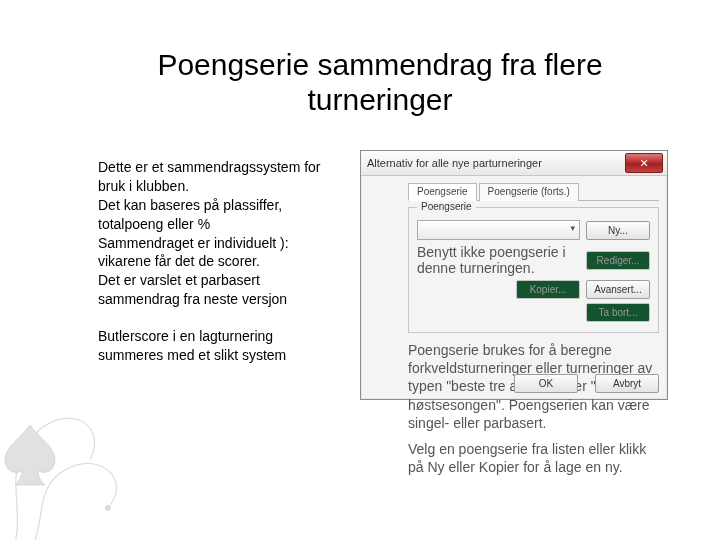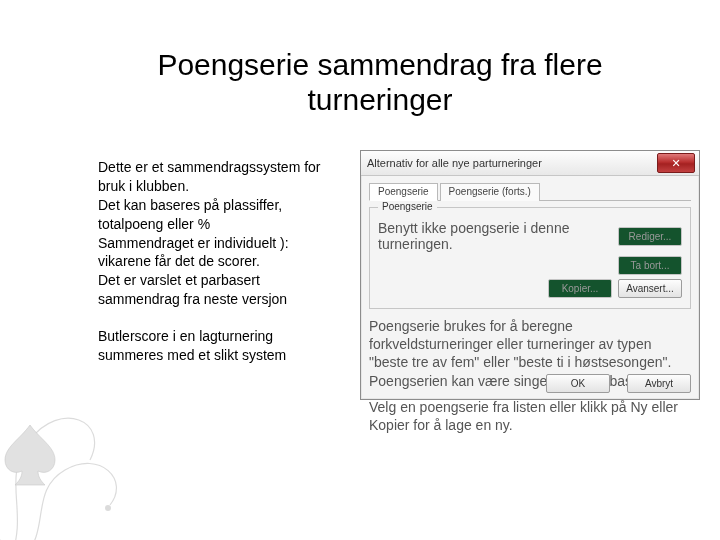--- a/index.html
+++ b/index.html
@@ -37,21 +37,21 @@
     width: 250px;
     font-size: 14px;
     line-height: 1.35;
   }
   .body-text p { margin: 0 0 18px 16px; }
   
   .dialog {
     position: absolute;
     top: 150px;
     left: 360px;
-    width: 340px;
+    width: 308px;
     height: 250px;
     background: #f4f4f4;
     border: 1px solid #8c8c8c;
     box-shadow: 0 0 0 1px #e6e6e6 inset;
     font-family: "Segoe UI", Tahoma, sans-serif;
     font-size: 10px;
     color: #444;
     box-sizing: border-box;
   }
   .dlg-titlebar {
@@ -78,20 +78,21 @@
     border-radius: 2px;
     display: flex;
     align-items: center;
     justify-content: center;
     color: #fff;
     font-size: 11px;
     line-height: 1;
   }
   .dlg-body {
     padding: 6px 8px 8px 8px;
+    margin-left: 39px;
   }
   .tabs {
     display: flex;
     gap: 2px;
     border-bottom: 1px solid #b9b9b9;
     font-size: 10px;
   }
   .tab {
     padding: 2px 8px 3px 8px;
     border: 1px solid #b9b9b9;
@@ -230,40 +231,46 @@
     </div>
     <div class="dlg-body">
       <div class="tabs">
         <div class="tab active">Poengserie</div>
         <div class="tab">Poengserie (forts.)</div>
       </div>
 
       <div class="groupbox">
         <span class="legend">Poengserie</span>
 
+        <div class="row">
+          <div class="dropdown"></div>
+          <div class="btncol">
+            <div class="btn">Ny...</div>
+          </div>
+        </div>
 
         <div class="row">
           <span class="inline-text">Benytt ikke poengserie i denne turneringen.</span>
           <div class="btncol">
             <div class="btn disabled">Rediger...</div>
-          </div>
-        </div>
-
-        <div class="row">
-          <span class="inline-text"></span>
-          <div class="btncol">
-            <div class="btn disabled">Ta bort...</div>
           </div>
         </div>
 
         <div class="row">
           <span class="inline-text"></span>
           <div style="display:flex; gap:6px;">
             <div class="btn disabled">Kopier...</div>
             <div class="btn">Avansert...</div>
+          </div>
+        </div>
+
+        <div class="row">
+          <span class="inline-text"></span>
+          <div class="btncol">
+            <div class="btn disabled">Ta bort...</div>
           </div>
         </div>
       </div>
 
       <div class="helptext">Poengserie brukes for å beregne forkveldsturneringer eller turneringer av typen "beste tre av fem" eller "beste ti i høstsesongen". Poengserien kan være singel- eller parbasert.</div>
       <div class="helptext">Velg en poengserie fra listen eller klikk på Ny eller Kopier for å lage en ny.</div>
     </div>
 
     <div class="dlg-footer">
       <div class="btn">OK</div>

